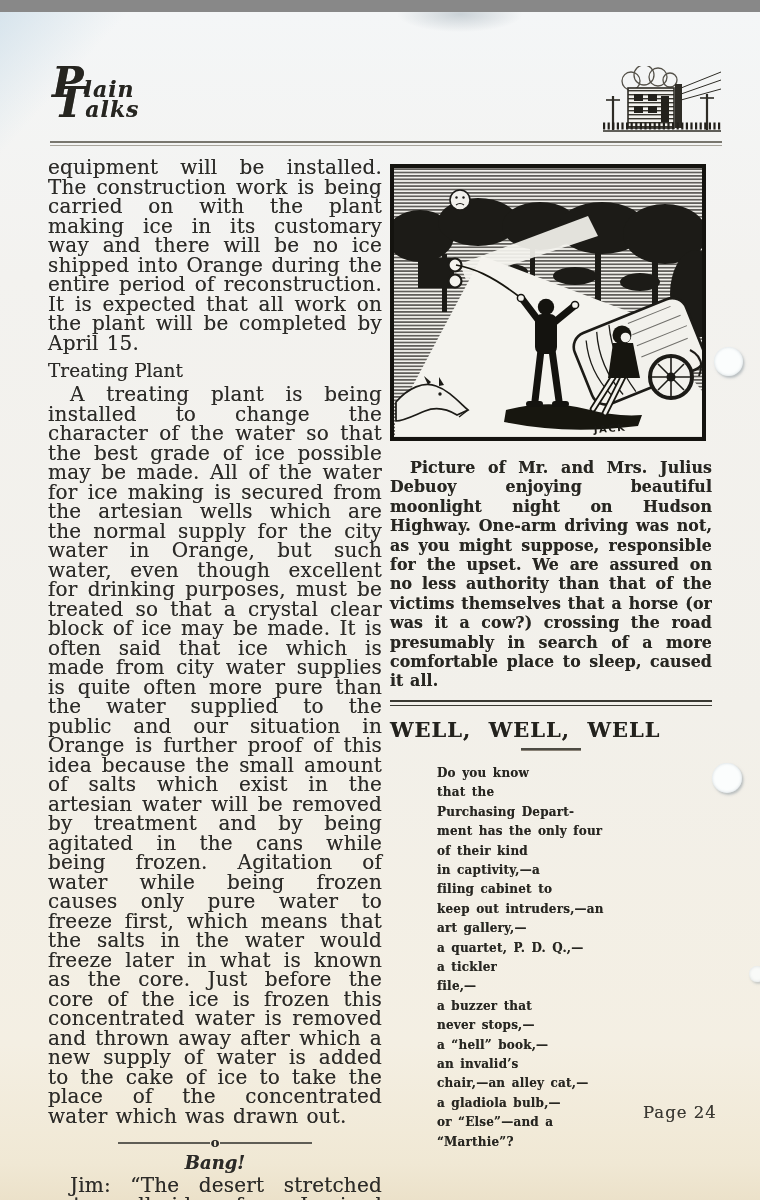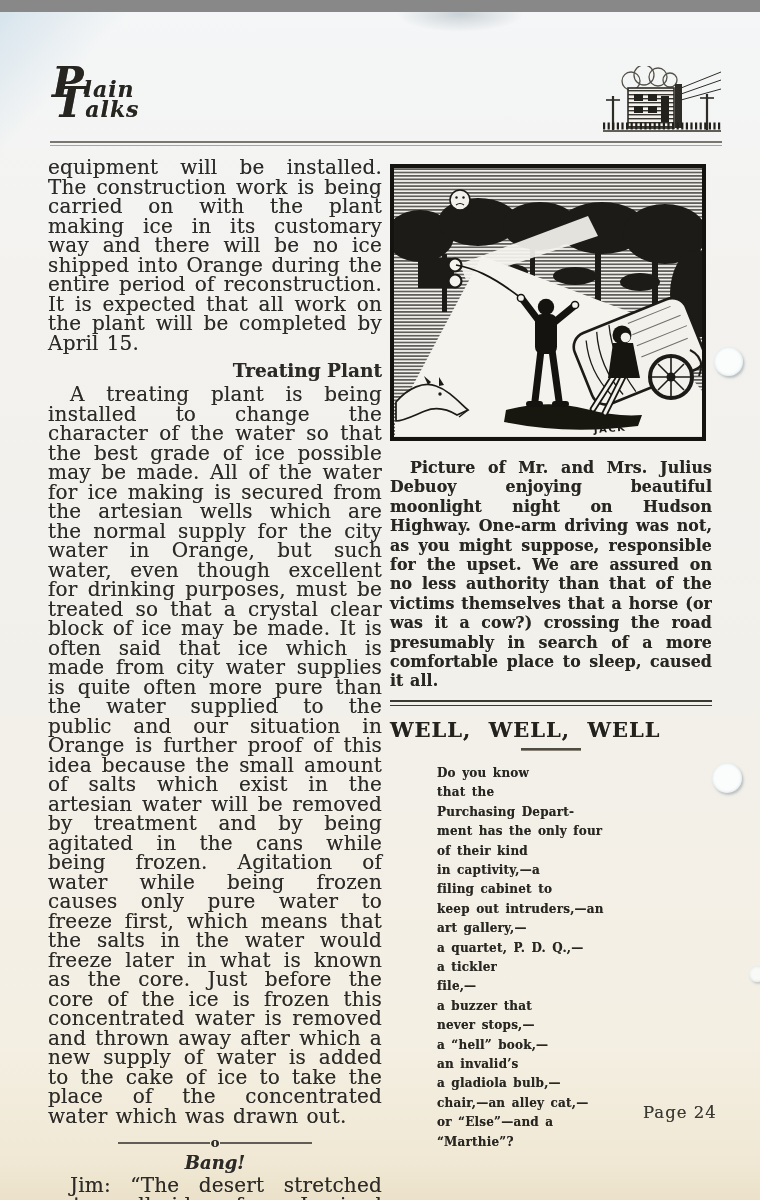--- a/index.html
+++ b/index.html
@@ -28,21 +28,21 @@
   .plant-art { position:absolute; left:601px; top:54px; width:122px; height:80px; }
 
   
   .col-left  { position:absolute; left:48px;  top:146px; width:334px; }
   .col-right { position:absolute; left:390px; top:152px; width:322px; }
 
   .body-text { font-size:20px; line-height:19.5px; text-align:justify;
                word-spacing:1.5px; letter-spacing:0.2px; margin:0; }
   .indent { text-indent:22px; }
 
-  .subhead { text-align:right; font-weight:bold; font-size:18.5px; margin:7px 0 4px 0; }
+  .subhead { text-align:left; font-weight:normal; font-size:18.5px; margin:7px 0 4px 0; }
   .subhead-italic { text-align:center; font-weight:bold; font-style:italic;
                     font-size:18px; margin:2px 0 3px 0; }
 
   .o-divider { display:flex; align-items:center; justify-content:center;
                margin:10px 0 2px 0; height:14px; }
   .o-divider .bar { width:92px; height:1.5px; background:#5f5d55; }
   .o-divider .o   { font-size:13px; font-weight:bold; margin:0 1px; line-height:10px; }
 
   
   .cartoon-frame { width:316px; height:277px; display:block; }
@@ -255,22 +255,22 @@
       <div class="poem-line">filing cabinet to</div>
       <div class="poem-line">keep out intruders,—an</div>
       <div class="poem-line">art gallery,—</div>
       <div class="poem-line">a quartet, P. D. Q.,—</div>
       <div class="poem-line">a tickler</div>
       <div class="poem-line">file,—</div>
       <div class="poem-line">a buzzer that</div>
       <div class="poem-line">never stops,—</div>
       <div class="poem-line">a “hell” book,—</div>
       <div class="poem-line">an invalid’s</div>
+      <div class="poem-line">chair,—an alley cat,—</div>
       <div class="poem-line">a gladiola bulb,—</div>
-      <div class="poem-line">chair,—an alley cat,—</div>
       <div class="poem-line">or “Else”—and a</div>
       <div class="poem-line">“Marthie”?</div>
     </div>
   </div>
 
   <div class="page-number ink">Page 24</div>
 
   <div class="punch p1"></div>
   <div class="punch p2"></div>
   <div class="punch p3"></div>

